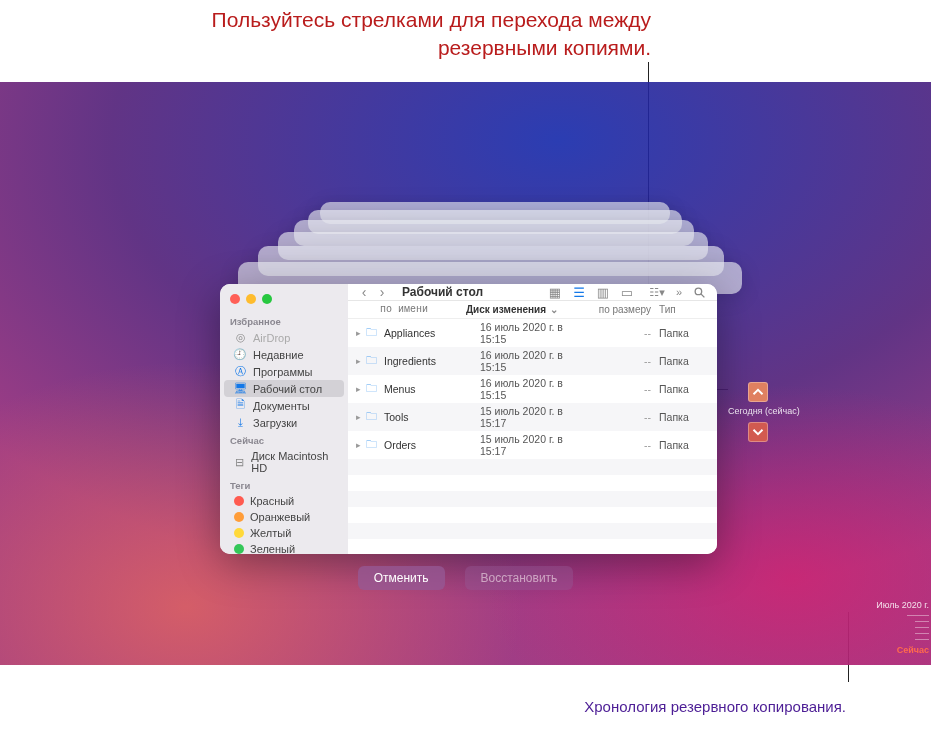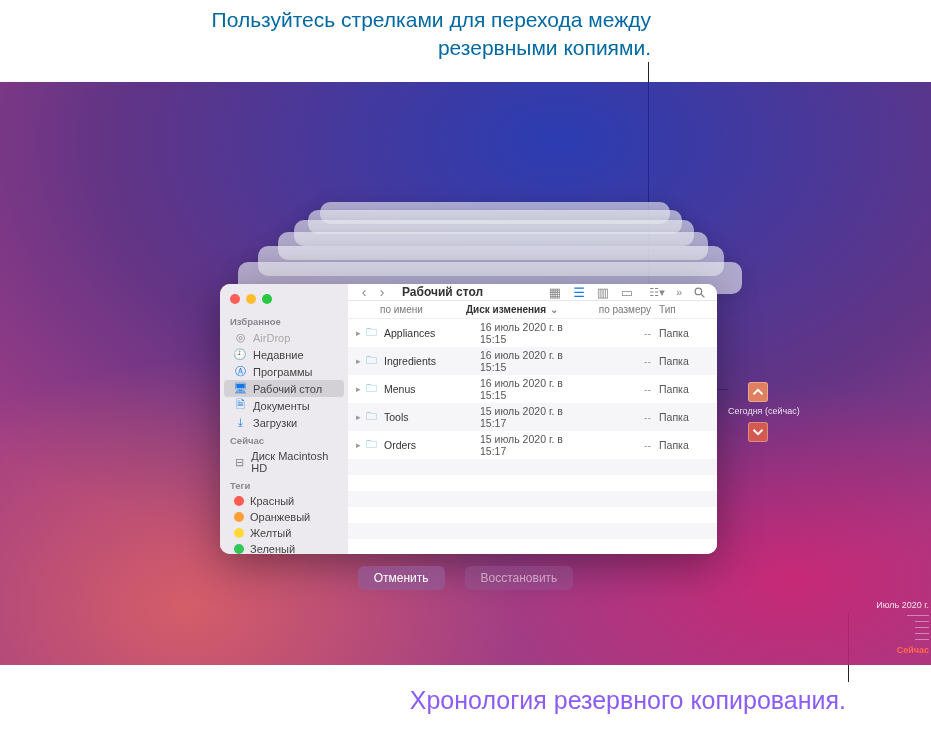--- a/index.html
+++ b/index.html
@@ -13,29 +13,29 @@
   }
 
   
   .callout-top {
     position: absolute;
     top: 6px;
     right: 280px;
     left: 200px;
     text-align: right;
     font-size: 21px;
-    color: #0369a1;
+    color: #b91c1c;
     line-height: 1.35;
   }
   .callout-bottom {
     position: absolute;
     bottom: 22px;
     right: 85px;
-    font-size: 25px;
-    color: #8b5cf6;
+    font-size: 15px;
+    color: #4c1d95;
     text-align: right;
   }
   .callout-line-top {
     position: absolute;
     top: 62px;
     left: 648px;
     width: 1px;
     height: 327px;
     background: #222;
   }
@@ -160,21 +160,21 @@
   .tb-view .act { color: #1378e8; }
   .tb-ic { width: 16px; text-align: center; cursor: default; }
 
   .cols {
     display: flex;
     font-size: 10px;
     color: #777;
     padding: 3px 8px;
     border-bottom: 1px solid #eee;
   }
-  .c-name { width: 110px; padding-left: 24px; }
+  .c-name { width: 110px; padding-left: 24px; font-family: Liberation Mono, monospace; }
   .c-date { flex: 1; font-weight: 600; color: #333; display: flex; align-items: center; gap: 4px; }
   .c-size { width: 70px; text-align: right; padding-right: 8px; }
   .c-kind { width: 50px; }
 
   .rows { flex: 1; }
   .row {
     display: flex;
     align-items: center;
     font-size: 10.5px;
     padding: 2px 8px;

